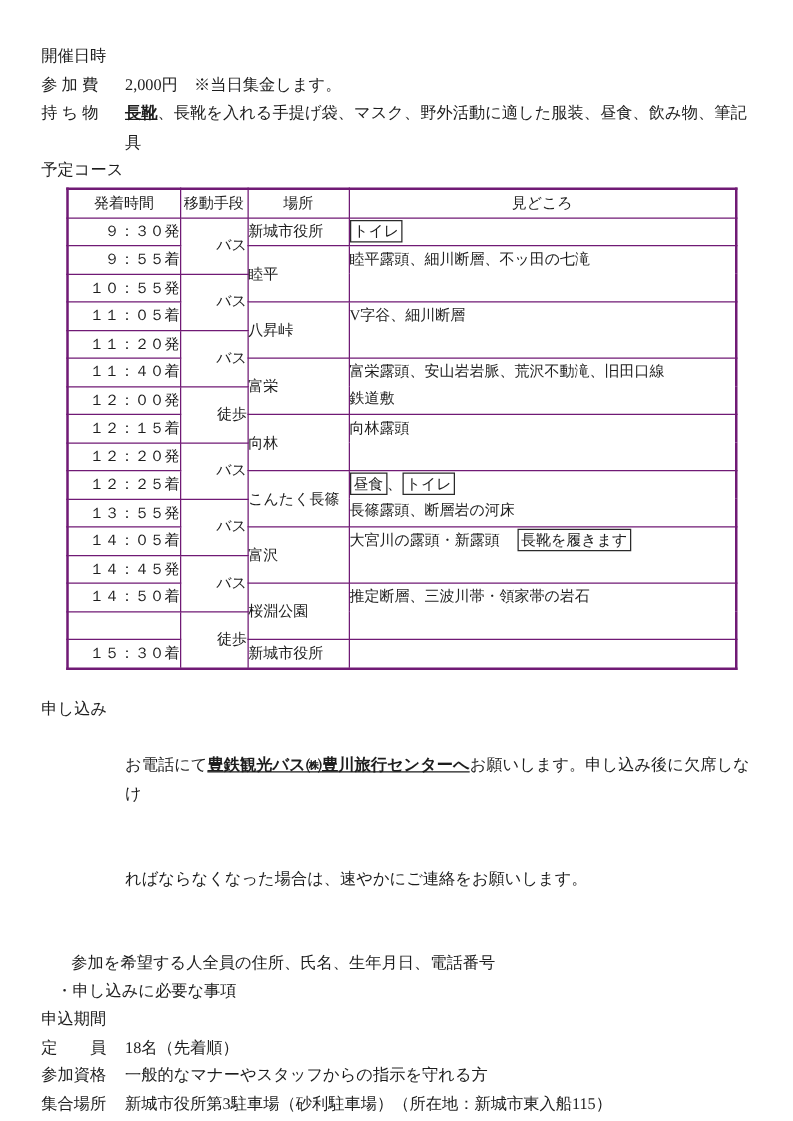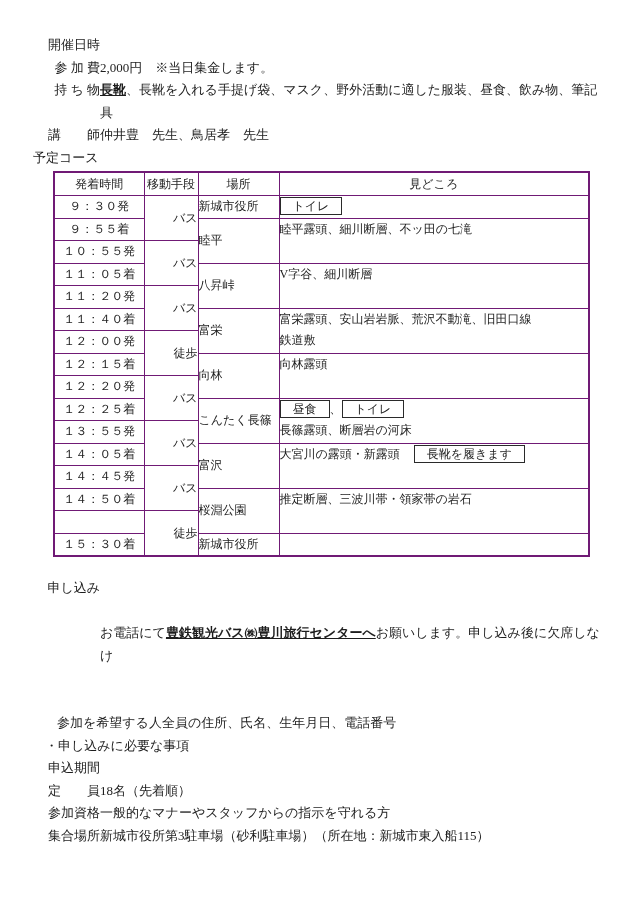--- a/index.html
+++ b/index.html
@@ -6,36 +6,36 @@
   body {
     width:634px; height:897px; background:#ffffff;
     font-family:"Liberation Serif","DejaVu Serif",serif;
     color:#1d1d1d; font-size:13px;
     -webkit-font-smoothing:antialiased;
   }
   .page { padding:34px 30px 0 33px; box-sizing:border-box; }
 
   
   .kv-line { display:flex; line-height:22.5px; }
-  .kv-label { width:67px; flex:none; white-space:pre;text-align:right; }
+  .kv-label { width:67px; flex:none; white-space:pre; }
   .kv-value { flex:1; white-space:pre-wrap; }
-  .emph { font-weight:bold; text-decoration:underline; }
+  .emph { font-weight:bold; text-decoration:underline;font-family:Liberation Mono, monospace; }
   .section-title { line-height:22.5px; }
 
   
   table.course { border-collapse:collapse; margin:2px 0 0 20px; table-layout:fixed; }
   table.course, table.course th, table.course td { border:1px solid #701a75; }
   table.course { border-width:2px; }
   table.course th, table.course td { font-size:12px; font-weight:normal; padding:0; }
   table.course thead th { height:22px; text-align:center; }
-  td.time { width:88px; height:21.5px; text-align:center; padding-right:8px; }
+  td.time { width:88px; height:21.5px; text-align:right; padding-right:8px; }
   td.transport { width:52px; text-align:right; vertical-align:middle; }
   td.place { width:79px; vertical-align:middle; padding-left:6px;margin-top:19px; }
   td.hl { width:306px; vertical-align:top; padding:1px 5px 0 6px; line-height:21px; }
-  .box { display:inline-block; border:1px solid #2a2a2a; padding:0 12px; line-height:16px; }
+  .box { display:inline-block; border:1px solid #2a2a2a; padding:0 2px; line-height:16px; }
   .box-gap { margin-left:14px; }
 
   
   .apply-section { margin-top:20px; }
   .sub-line { line-height:22.5px; }
   .indent1 { padding-left:12px; }
   .indent2 { padding-left:24px; }
 </style>
 </head>
 <body>
@@ -49,24 +49,20 @@
   <div class="kv-line">
     <span class="kv-label">参 加 費</span>
     <span class="kv-value">2,000円　※当日集金します。</span>
   </div>
 
   <div class="kv-line">
     <span class="kv-label">持 ち 物</span>
     <span class="kv-value"><span class="emph">長靴</span><span>、長靴を入れる手提げ袋、マスク、野外活動に適した服装、昼食、飲み物、筆記具</span></span>
   </div>
 
-  <div class="kv-line">
-    <span class="kv-label">講　　師</span>
-    <span class="kv-value">仲井豊　先生、鳥居孝　先生</span>
-  </div>
 
   <div class="section-title">予定コース</div>
 
   <table class="course">
     <colgroup>
       <col style="width:90px">
         <col style="width:54px">
         <col style="width:81px">
         <col style="width:310px">
     </colgroup>
@@ -154,20 +150,21 @@
         <td class="hl"></td>
       </tr>
     </tbody>
   </table>
 
   <div class="apply-section">
     <div class="kv-line">
       <span class="kv-label">申し込み</span>
       <span class="kv-value">
         <div><span>お電話にて</span><span class="emph">豊鉄観光バス㈱豊川旅行センターへ</span><span>お願いします。申し込み後に欠席しなけ</span></div>
+        <div>ればならなくなった場合は、速やかにご連絡をお願いします。</div>
       </span>
     </div>
     <div class="sub-line indent2">参加を希望する人全員の住所、氏名、生年月日、電話番号</div>
     <div class="sub-line indent1">・申し込みに必要な事項</div>
 
     <div class="kv-line">
       <span class="kv-label">申込期間</span>
     </div>
     <div class="kv-line">
       <span class="kv-label">定　　員</span>

